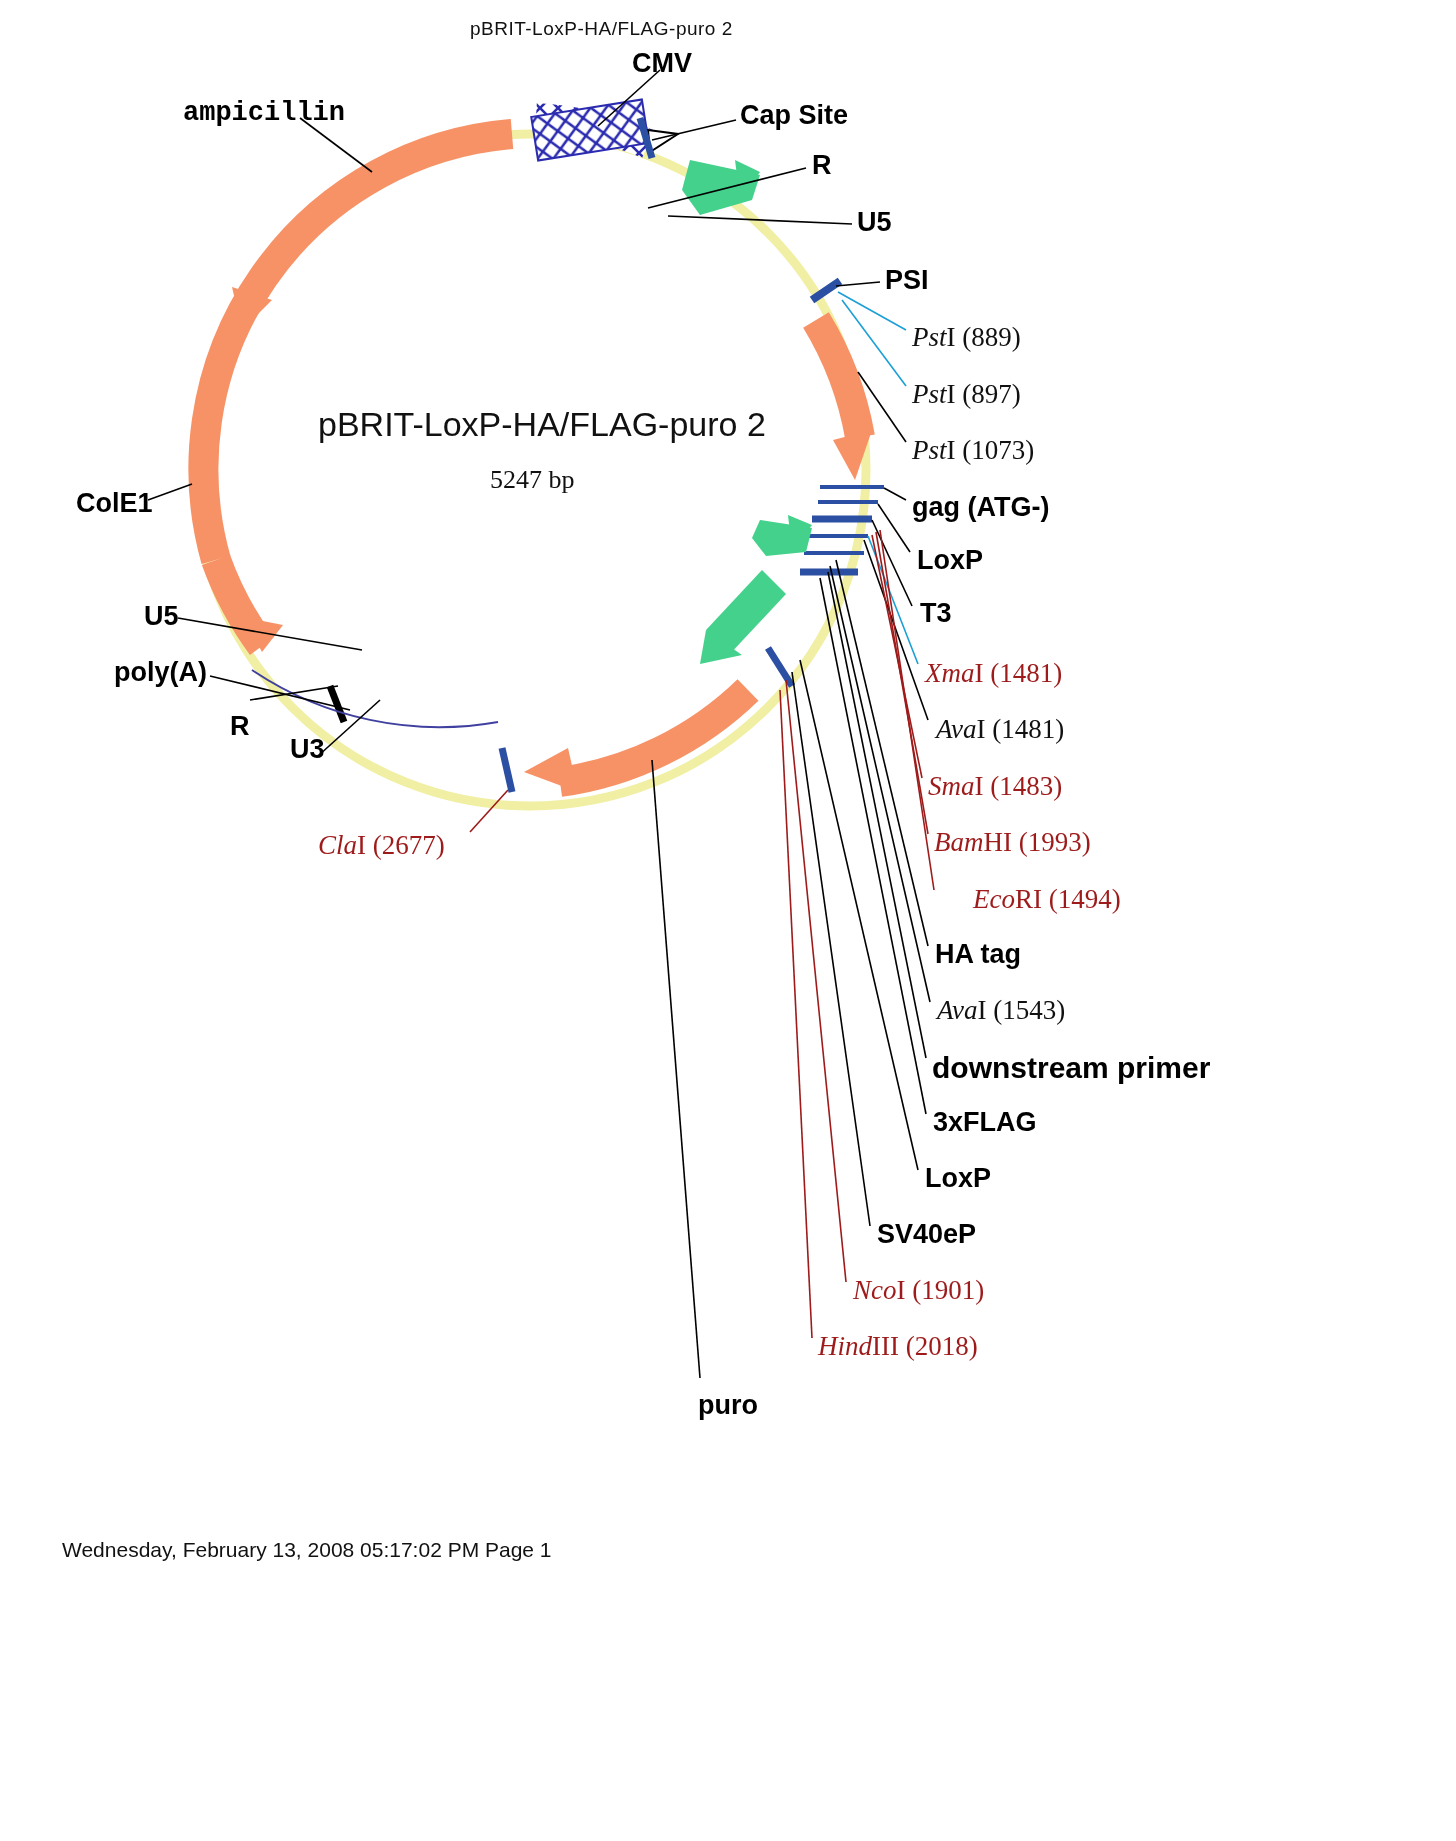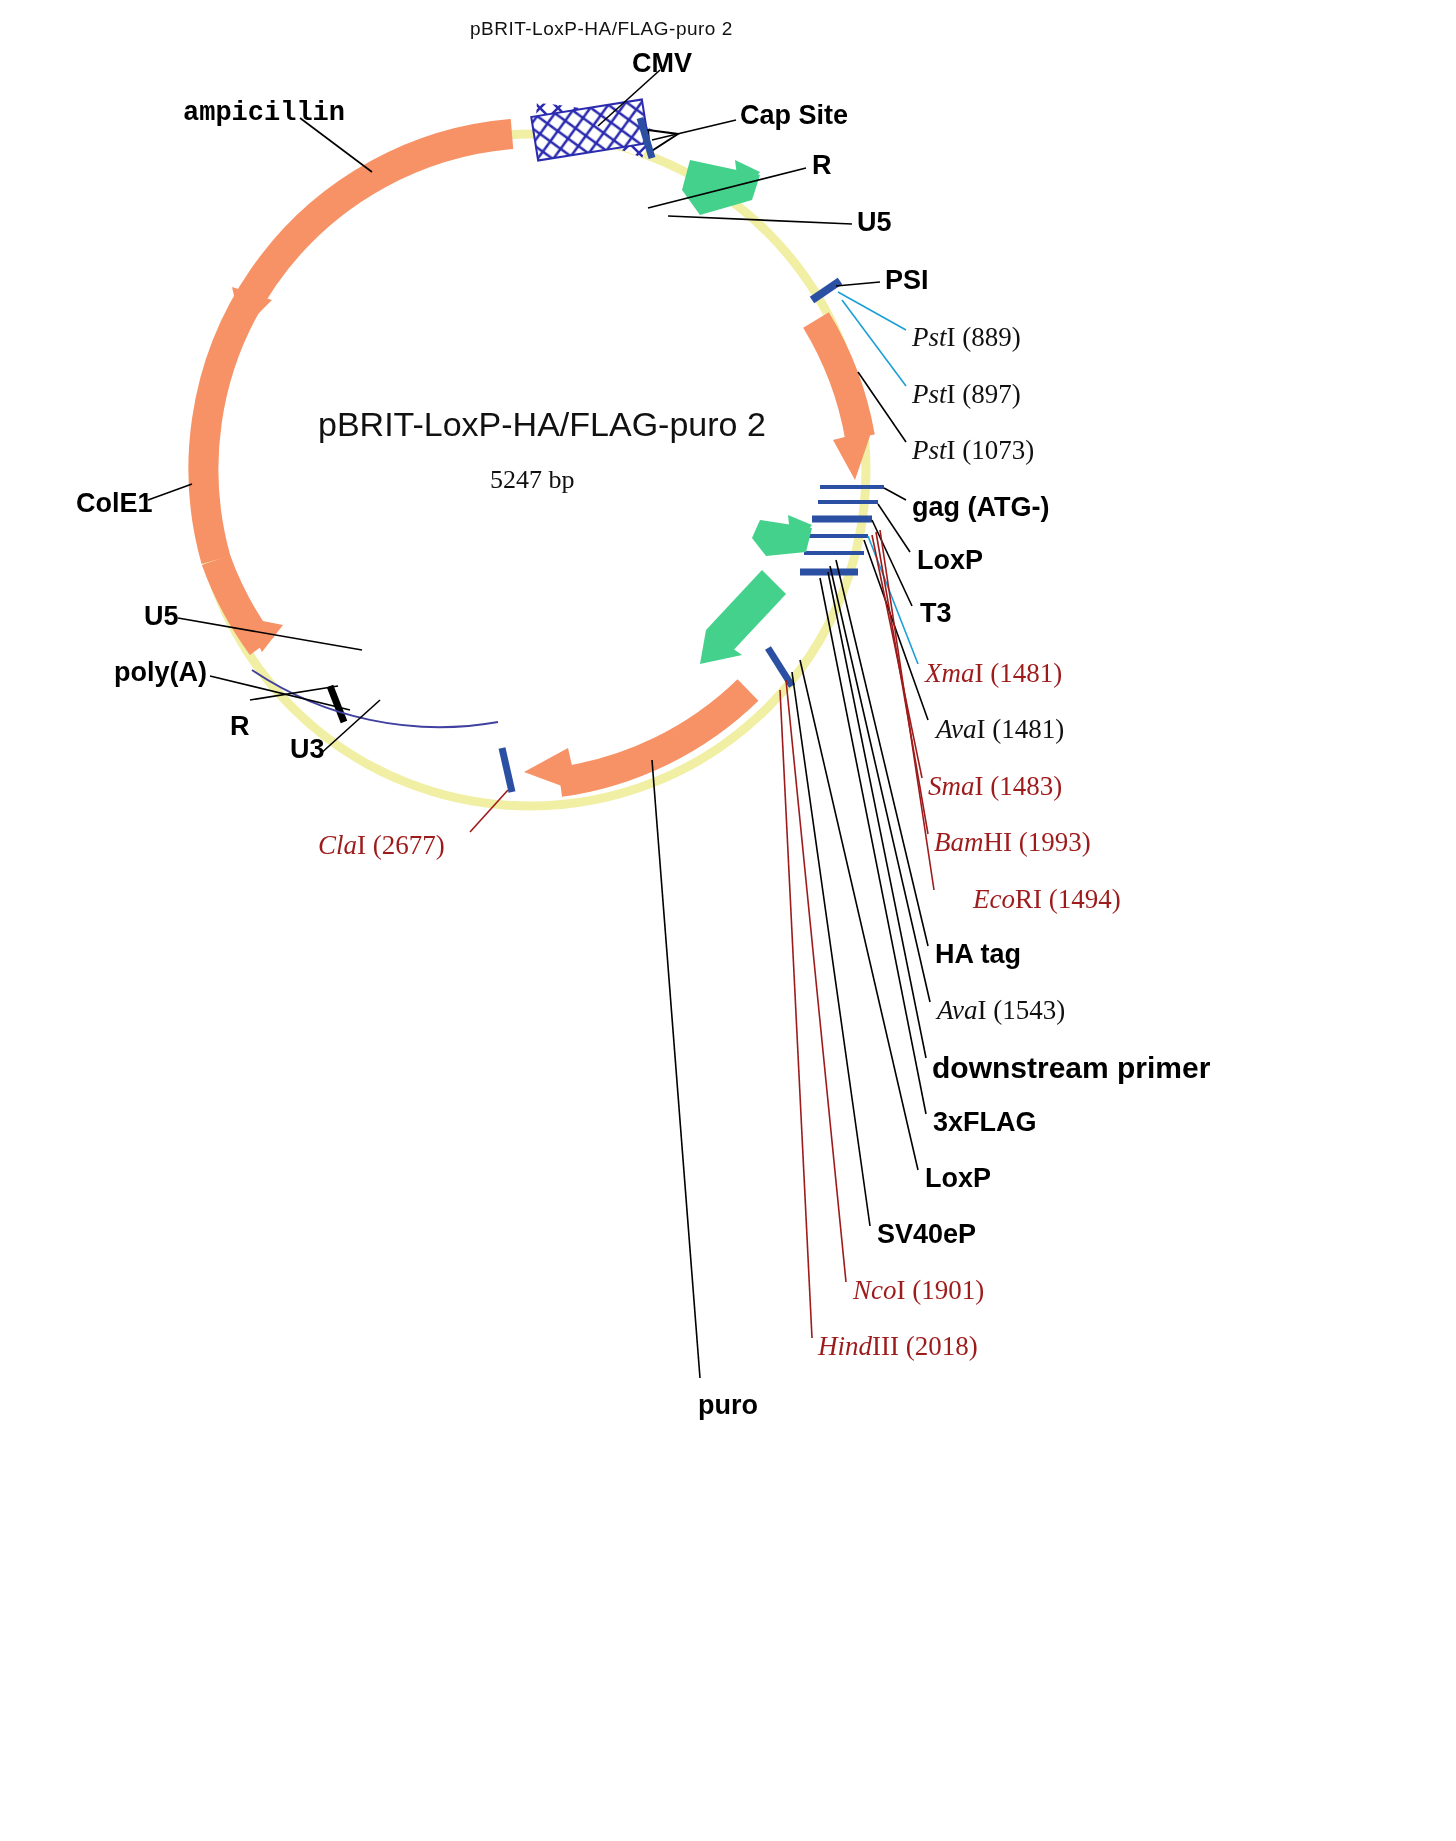--- a/index.html
+++ b/index.html
@@ -217,13 +217,14 @@
       <div class="lbl enz" style="left: 936px; top: 714px; color: rgb(17, 17, 17);"><span class="it">Ava</span><span>I (1481)</span></div>
       <div class="lbl enz" style="left: 928px; top: 771px; color: rgb(158, 27, 27);"><span class="it">Sma</span><span>I (1483)</span></div>
       <div class="lbl enz" style="left: 934px; top: 827px; color: rgb(158, 27, 27);"><span class="it">Bam</span><span>HI (1993)</span></div>
       <div class="lbl enz" style="left: 940px; top: 884px; color: rgb(158, 27, 27); margin-left: 33px;"><span class="it">Eco</span><span>RI (1494)</span></div>
       <div class="lbl enz" style="left: 937px; top: 995px; color: rgb(17, 17, 17);"><span class="it">Ava</span><span>I (1543)</span></div>
       <div class="lbl enz" style="left: 853px; top: 1275px; color: rgb(158, 27, 27);"><span class="it">Nco</span><span>I (1901)</span></div>
       <div class="lbl enz" style="left: 818px; top: 1331px; color: rgb(158, 27, 27);"><span class="it">Hind</span><span>III (2018)</span></div>
       <div class="lbl enz" style="left: 318px; top: 830px; color: rgb(158, 27, 27);"><span class="it">Cla</span><span>I (2677)</span></div>
     </div>
 
+  <div class="lbl" id="footer-text">Wednesday, February 13, 2008 05:17:02 PM Page 1</div>
 </div>
 
 </body></html>

